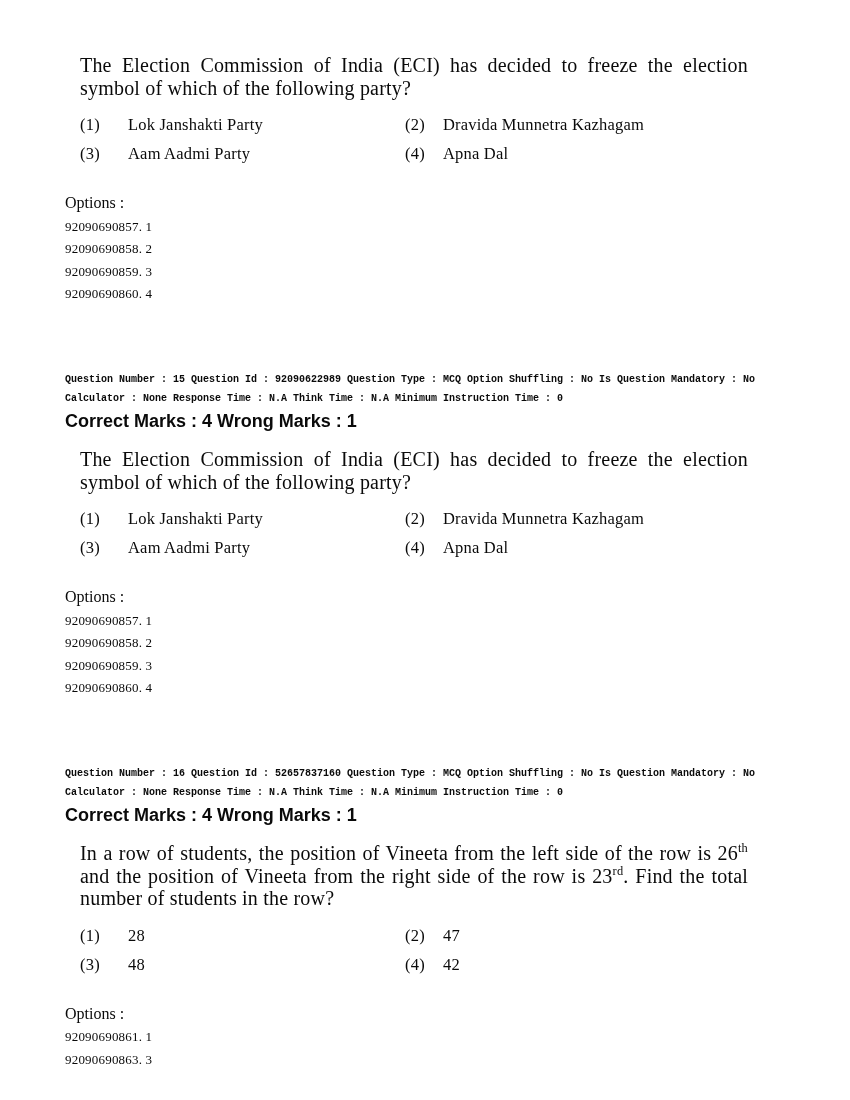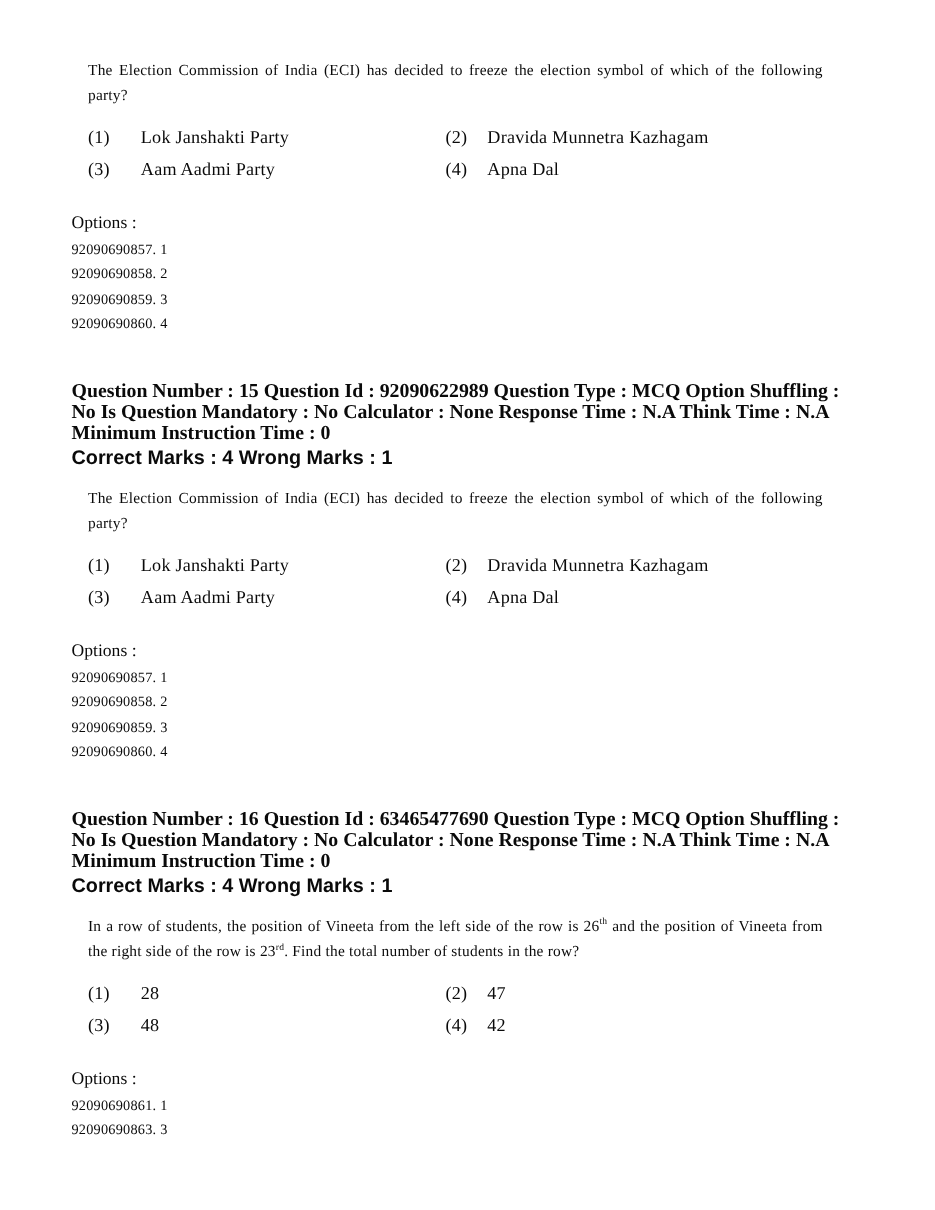--- a/index.html
+++ b/index.html
@@ -10,21 +10,21 @@
     background: #ffffff;
     color: #0a0a0a;
     font-family: "Liberation Serif", serif;
     box-sizing: border-box;
     padding: 54px 65px 0 65px;
     overflow: hidden;
   }
   .qtext {
     margin: 0 0 0 15px;
     width: 668px;
-    font-size: 14px;
+    font-size: 20px;
     line-height: 22.5px;
     text-align: justify;
     letter-spacing: 0.2px;
   }
   .qtext sup { font-size: 0.62em; line-height: 0; vertical-align: super; }
   .choices {
     margin: 16px 0 0 15px;
     display: grid;
     grid-template-columns: 48px 277px 38px auto;
     row-gap: 9px;
@@ -35,25 +35,25 @@
     margin: 30px 0 0 0;
     font-size: 16px;
     font-weight: normal;
   }
   .option-id {
     margin: 6.5px 0 0 0;
     font-size: 13px;
     letter-spacing: 0.2px;
   }
   .meta {
-    margin: 44px 0 0 0;
+    margin: 68px 0 0 0;
     width: 706px;
-    font-family: Liberation Serif, serif;
+    font-family: Liberation Mono, monospace;
     font-weight: bold;
-    font-size: 18px;
+    font-size: 10px;
     line-height: 19px;
   }
   .marks {
     margin: 4px 0 0 0;
     width: 706px;
     font-family: "Liberation Sans", sans-serif;
     font-weight: bold;
     font-size: 18px;
     line-height: 19px;
   }
@@ -101,21 +101,21 @@
       <span>Apna Dal</span>
     </div>
     <p class="options-label">Options :</p>
     <p class="option-id">92090690857. 1</p>
     <p class="option-id">92090690858. 2</p>
     <p class="option-id">92090690859. 3</p>
     <p class="option-id">92090690860. 4</p>
   </section>
 
   <section>
-    <p class="meta">Question Number : 16 Question Id : 63465477690 Question Type : MCQ Option Shuffling : No Is Question Mandatory : No Calculator : None Response Time : N.A Think Time : N.A Minimum Instruction Time : 0</p>
+    <p class="meta">Question Number : 16 Question Id : 52657837160 Question Type : MCQ Option Shuffling : No Is Question Mandatory : No Calculator : None Response Time : N.A Think Time : N.A Minimum Instruction Time : 0</p>
     <p class="marks">Correct Marks : 4 Wrong Marks : 1</p>
   </section>
 
   <section>
     <p class="qtext after-meta"><span>In a row of students, the position of Vineeta from the left side of the row is 26</span><sup>th</sup><span> and the position of Vineeta from the right side of the row is 23</span><sup>rd</sup><span>. Find the total number of students in the row?</span></p>
     <div class="choices">
       <span>(1)</span>
       <span>28</span>
       <span>(2)</span>
       <span>47</span>

